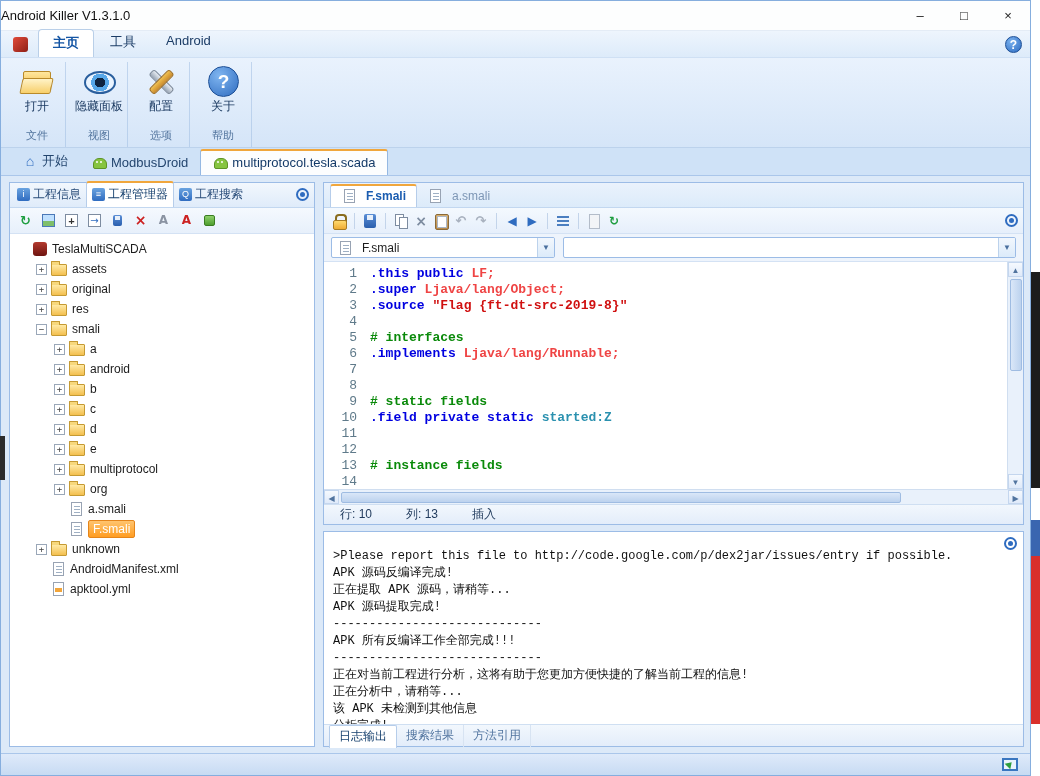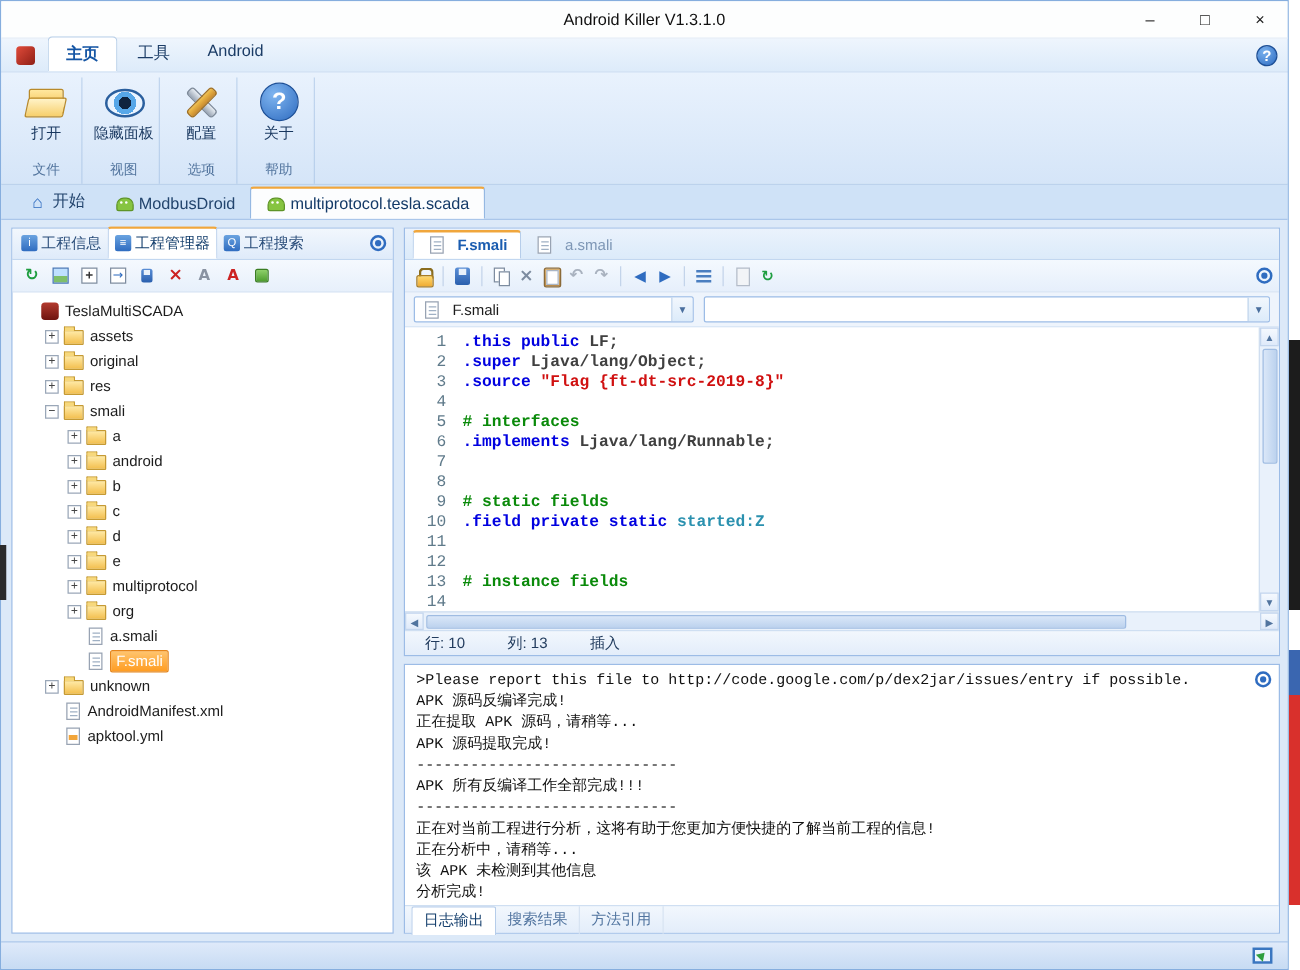--- a/index.html
+++ b/index.html
@@ -11,21 +11,21 @@
   .dseg{position:absolute;left:0;width:9px}
   .dseg.black{top:272px;height:216px;background:#1c1c1c}
   .dseg.blue{top:520px;height:36px;background:#3a66b0}
   .dseg.red{top:556px;height:168px;background:#d9302c}
   .desktop-left-mark{position:absolute;left:0;top:436px;width:5px;height:44px;background:#2b2b2b;z-index:9}
 
   
   .window{position:absolute;left:0;top:0;width:1031px;height:776px;border:1px solid #86aede;background:#e8f1fb;display:flex;flex-direction:column}
 
   .titlebar{height:30px;background:#fdfefe;border-bottom:1px solid #e4ecf6;display:flex;align-items:center;position:relative;flex:none}
-  .title{position:absolute;left:0;right:0;text-align:center;font-size:13px;color:#101010}
+  .title{position:absolute;left:0;right:0;text-align:left;font-size:13px;color:#101010}
   .controls{margin-left:auto;display:flex;z-index:1}
   .wbtn{width:44px;height:29px;text-align:center;line-height:29px;font-size:13px;color:#222}
 
   .ribbon-tabrow{height:27px;flex:none;background:linear-gradient(#eef5fd,#ddebfa);display:flex;align-items:flex-end;padding-left:8px;position:relative;border-bottom:1px solid #cfe0f4}
   .app-icon{width:15px;height:15px;margin:0 10px 5px 4px;background:linear-gradient(135deg,#e14b3a,#8e1f16);border-radius:3px;flex:none}
   .rtab{padding:4px 14px 5px;font-size:13px;color:#1b3c66;border-radius:4px 4px 0 0;margin-right:2px}
   .rtab.active{background:#fff;border:1px solid #b9cfe8;border-bottom:none;color:#1455a4;font-weight:bold}
   .help{position:absolute;right:8px;top:5px;width:17px;height:17px;border-radius:50%;background:radial-gradient(circle at 35% 30%,#79b1ee,#2e6cc2);color:#fff;text-align:center;line-height:17px;font-size:12px;font-weight:bold;border:1px solid #1d4f96}
 
   .ribbon-body{height:90px;flex:none;background:linear-gradient(#e9f2fd,#d5e5f8);border-bottom:1px solid #bcd2ec;display:flex;padding:4px 8px 0}
@@ -131,37 +131,37 @@
   .combo .arrow{margin-left:auto;width:17px;height:100%;background:linear-gradient(#f2f7fd,#dcebfa);border-left:1px solid #bcd2ec;color:#4a6f9e;font-size:8px;display:flex;align-items:center;justify-content:center;flex:none}
   .combo.file{width:224px;flex:none}
   .combo.method{flex:1}
 
   .code-main{flex:1;display:flex;min-height:0}
   .code-area{flex:1;background:#fff;padding:4px 0 0 10px;overflow:hidden;min-width:0}
   .cline{display:flex;height:16px;font:13px/16px "Liberation Mono",monospace}
   .lnum{width:36px;text-align:right;color:#5f7a8a;padding-right:13px;flex:none}
   .ltext{white-space:pre;font-weight:bold}
   .tk-kw{color:#0000e0}
-  .tk-pl{color:#404040}
+  .tk-pl{color:#ef4444}
   .tk-str{color:#d01010}
   .tk-com{color:#0a8a0a}
   .tk-typ{color:#2b91af}
 
   .vscroll{width:16px;flex:none;background:#e9f1fb;border-left:1px solid #d0def0;display:flex;flex-direction:column;align-items:center}
   .sarrow{height:15px;width:100%;text-align:center;font-size:8px;color:#51749f;line-height:15px;background:linear-gradient(#f5f9fe,#dfeafa);border:1px solid #c4d6ee;flex:none}
   .sthumb{width:12px;height:92px;margin-top:2px;background:linear-gradient(90deg,#dae7f8,#bcd2ee);border:1px solid #9fbce2;border-radius:2px}
   .sthumb.h{width:560px;height:11px;margin:0 0 0 2px;background:linear-gradient(#dae7f8,#bcd2ee)}
   .hscroll{height:15px;flex:none;display:flex;align-items:center;background:#e9f1fb;border-top:1px solid #d0def0}
   .sarrow.h{width:15px;height:100%;flex:none}
   .hspacer{margin-left:auto}
 
   .estatus{height:20px;flex:none;display:flex;align-items:center;gap:34px;padding:0 16px;background:linear-gradient(#f2f7fd,#e3edfa);border-top:1px solid #cfdff2;font-size:12px;color:#223c5e}
 
   .log-box .eye{position:absolute;right:6px;top:5px}
-  .log-lines{flex:1;padding:4px 9px 0;font:12px/17px "Liberation Mono",monospace;color:#101010;overflow:hidden}
+  .log-lines{flex:1;padding:16px 9px 0;font:12px/17px "Liberation Mono",monospace;color:#101010;overflow:hidden}
   .logline{display:block;white-space:pre}
   .log-tabbar{height:22px;flex:none;display:flex;align-items:flex-start;padding-left:5px;background:linear-gradient(#f2f7fd,#e3edfa);border-top:1px solid #cfdff2;font-size:12px;color:#51749f}
   .logtab{padding:2px 9px 3px;border-right:1px solid #d7e3f2}
   .logtab.active{background:#fff;border:1px solid #b6cdea;border-bottom:none;color:#16406e;border-radius:2px 2px 0 0}
 
   .bottom-strip{height:22px;flex:none;background:linear-gradient(#dfeafa,#c7dbf3);border-top:1px solid #aac6ea;display:flex;align-items:center;justify-content:flex-end;padding:0 12px;gap:6px}
   .statusbar-icon{width:16px;height:13px;border:2px solid #3a76c0;background:#eaf3fd;position:relative}
   .statusbar-icon::after{content:"";position:absolute;right:1px;bottom:1px;width:0;height:0;border:4px solid transparent;border-bottom:6px solid #2f9e3f;transform:rotate(45deg)}
 </style>
 </head>

